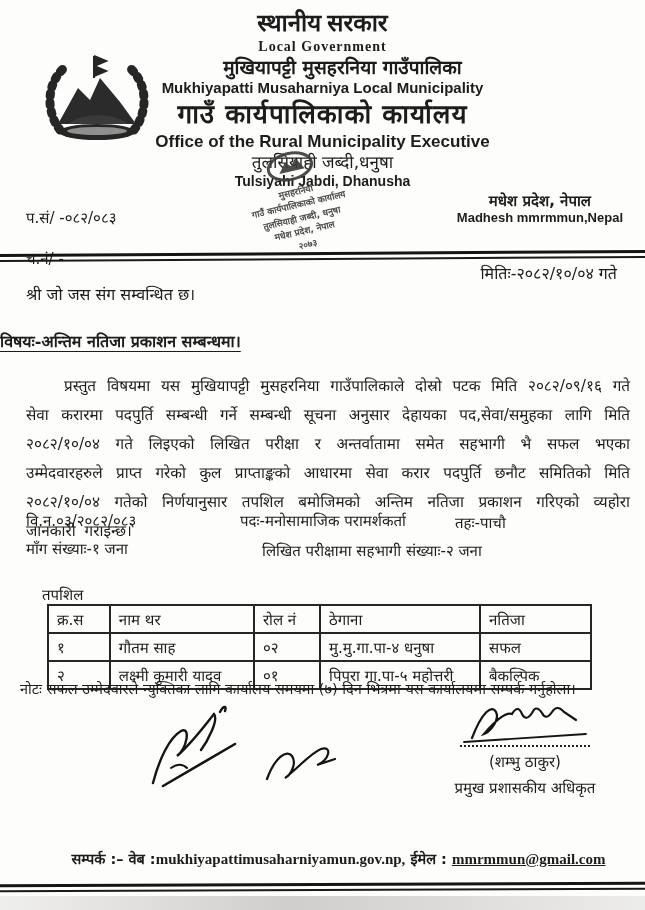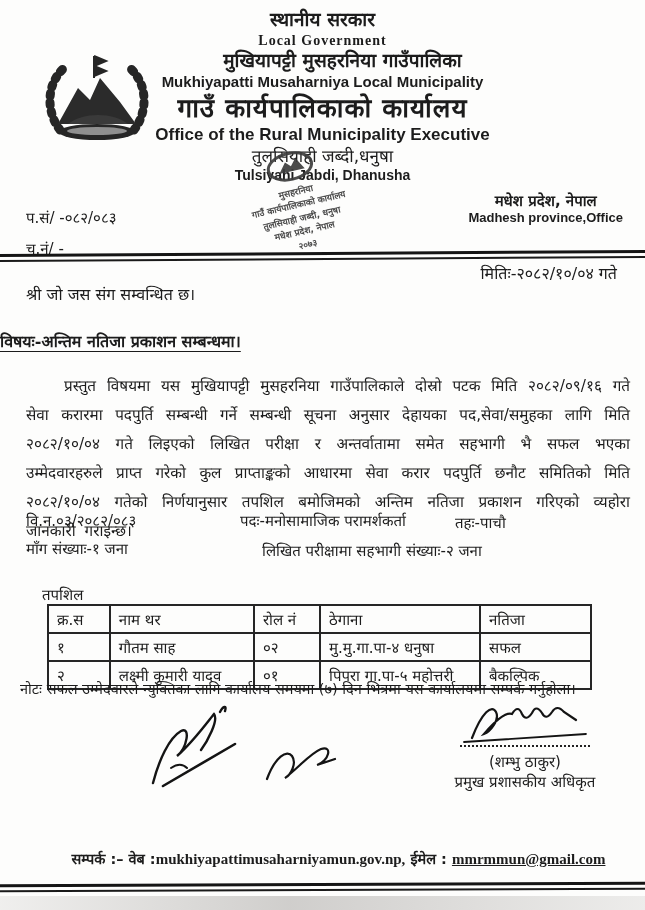--- a/index.html
+++ b/index.html
@@ -9,21 +9,21 @@
     font-family:"DejaVu Sans", sans-serif;
   }
   .abs { position:absolute; }
   .np  { font-family:"DejaVu Sans", sans-serif; }
   .en-serif { font-family:"Liberation Serif", serif; }
   .en-sans  { font-family:"Liberation Sans", sans-serif; }
   .b { font-weight:bold; }
 
   
   .hdr { left:0; right:0; top:8px; text-align:center; line-height:1.25; }
-  .hdr .l1 { font-size:19px; font-weight:bold; }
+  .hdr .l1 { font-size:24px; font-weight:bold;font-family:Liberation Serif, serif; }
   .hdr .l2 { font-size:14px; font-weight:bold; letter-spacing:1px; }
   .hdr .l3 { font-size:19px; font-weight:bold;margin-left:40px; }
   .hdr .l4 { font-size:15px; font-weight:bold; }
   .hdr .l5 { font-size:26px; font-weight:bold; letter-spacing:1px; }
   .hdr .l6 { font-size:17px; font-weight:bold; }
   .hdr .l7 { font-size:17px; }
   .hdr .l8 { font-size:14px; font-weight:bold; }
 
   
   .rule2 { height:3px; border-top:3px solid #151515; border-bottom:2px solid #1a1a1a; }
@@ -102,25 +102,25 @@
     </svg>
     <div class="sl">मुसहरनिया</div>
     <div class="sl">गाउँ कार्यपालिकाको कार्यालय</div>
     <div class="sl">तुलसियाही जब्दी, धनुषा</div>
     <div class="sl">मधेश प्रदेश, नेपाल</div>
     <div class="sl">२०७३</div>
   </div>
 
   <div class="abs" style="right:22px; top:190px; text-align:center;">
     <div class="np b fs15">मधेश प्रदेश, नेपाल</div>
-    <div class="en-sans b" style="font-size:13px;">Madhesh province,Office</div>
+    <div class="en-sans b" style="font-size:13px;">Madhesh mmrmmun,Nepal</div>
   </div>
 
   <div class="abs np fs15" style="left:26px; top:207px;">प.सं/ -०८२/०८३</div>
-  <div class="abs np fs15" style="left:26px; top:238px;text-align:center;">च.नं/ -</div>
+  <div class="abs np fs15" style="left:26px; top:248px;text-align:center;">च.नं/ -</div>
 
   <div class="abs rule2" style="left:0px; top:252px; width:645px; transform:rotate(-0.35deg);"></div>
 
   <div class="abs np fs15 b" style="right:28px; top:262px; font-weight:normal; font-size:16px;">मितिः-२०८२/१०/०४ गते</div>
 
   <div class="abs np" style="left:26px; top:283px; font-size:16px;">श्री जो जस संग सम्वन्धित छ।</div>
 
   <div class="abs np b" style="left:0; right:0; top:330px; text-align:left; font-size:16px;">
     <span style="text-decoration:underline; text-underline-offset:4px;">विषयः-अन्तिम नतिजा प्रकाशन सम्बन्धमा।</span>
   </div>
@@ -185,21 +185,21 @@
     </svg>
   </div>
 
   <div class="abs" style="left:440px; top:700px; width:170px; text-align:center;">
     <svg width="130" height="45" viewBox="0 0 130 45">
       <path d="M12 38 C 22 12, 32 4, 36 12 C 40 20, 30 32, 24 34 C 36 20, 46 12, 52 14 q 6 -10 10 0 q 4 8 10 -1 q 4 -9 10 0 q 4 8 10 -1 q 5 -8 12 0 l 12 8" fill="none" stroke="#141414" stroke-width="2.2" stroke-linecap="round"></path>
       <path d="M4 42 L 126 34" fill="none" stroke="#141414" stroke-width="1.8" stroke-linecap="round"></path>
     </svg>
     <div class="dotline" style="width:130px; margin:-4px auto 4px;"></div>
     <div class="np sig-label">(शम्भु ठाकुर)</div>
-    <div class="np sig-label" style="margin-top:0;">प्रमुख प्रशासकीय अधिकृत</div>
+    <div class="np sig-label" style="margin-top:6px;">प्रमुख प्रशासकीय अधिकृत</div>
   </div>
 
   <div class="abs np footer-line1" style="left:0; right:0; top:848px; text-align:center;padding-left:32px;">
     <span>सम्पर्क :– वेब :</span><span class="weburl b">mukhiyapattimusaharniyamun.gov.np,</span>
     <span>ईमेल :</span>
     <span class="email b">mmrmmun@gmail.com</span>
   </div>
 
   <div class="abs rule2" style="left:0px; top:883px; width:645px; transform:rotate(-0.2deg);"></div>
 

